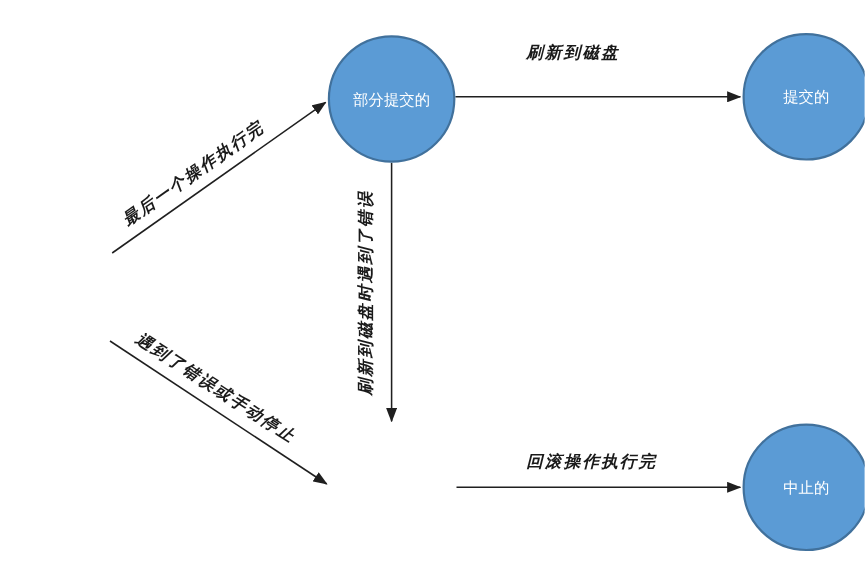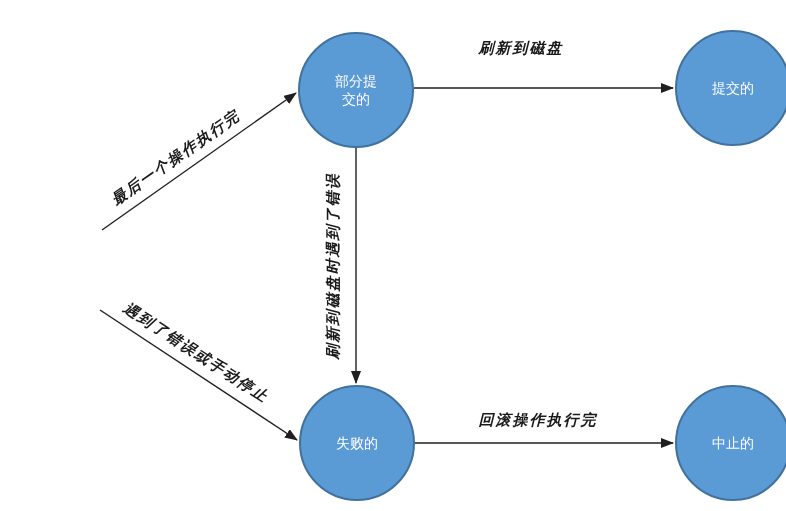--- a/index.html
+++ b/index.html
@@ -20,21 +20,21 @@
   }
   .canvas svg{position:absolute;left:0;top:0;}
   .edge{stroke:var(--edge-line);stroke-width:1.4;}
   .node{
     position:absolute;
     border-radius:50%;
     background:var(--node-fill);
     border:2px solid var(--node-border);
     box-sizing:border-box;
     display:flex;
-    flex-direction:column;
+    flex-direction:row;
     align-items:center;
     justify-content:center;
     color:var(--node-text);
     font-size:14px;
     line-height:1.3;
     text-align:left;
   }
   .node span{display:block;}
   .edge-label{
     position:absolute;
@@ -68,23 +68,20 @@
 
   <div class="node" style="left:298px;top:32px;width:116px;height:116px;">
     <span>部分提</span>
     <span>交的</span>
   </div>
 
   <div class="node" style="left:675px;top:30px;width:116px;height:116px;">
     <span>提交的</span>
   </div>
 
-  <div class="node" style="left:299px;top:385px;width:116px;height:116px;">
-    <span>失败的</span>
-  </div>
 
   <div class="node" style="left:675px;top:385px;width:116px;height:116px;">
     <span>中止的</span>
   </div>
 
   <div class="edge-label" style="left:176px;top:158px;transform:translate(-50%,-50%) rotate(-35deg);">最后一个操作执行完</div>
 
   <div class="edge-label" style="left:521px;top:48px;transform:translate(-50%,-50%);text-align:right;">刷新到磁盘</div>
 
   <div class="edge-label" style="left:333px;top:266px;transform:translate(-50%,-50%) rotate(-90deg);">刷新到磁盘时遇到了错误</div>

